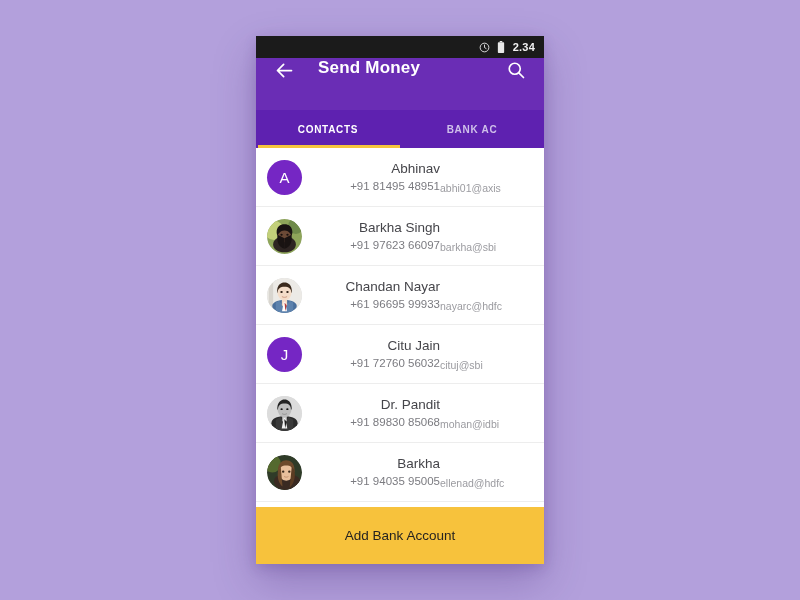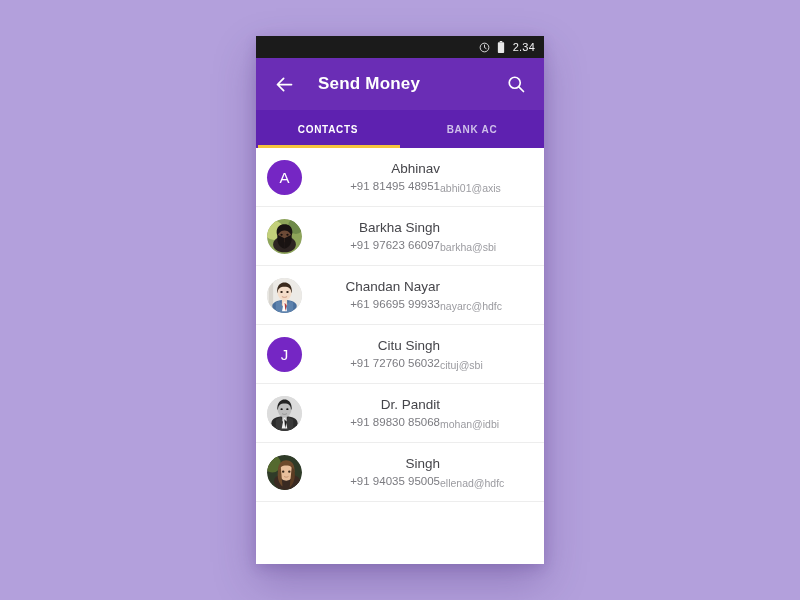--- a/index.html
+++ b/index.html
@@ -39,31 +39,31 @@
     box-sizing: border-box;
   }
   .sb-icon {
     display: inline-flex;
     align-items: center;
     margin-left: 7px;
   }
   .sb-time {
     color: #f2f2f2;
     font-size: 11px;
-    font-weight: normal;
+    font-weight: bold;
     letter-spacing: .2px;
     margin-left: 8px;
   }
 
   
   #appbar {
     height: 52px;
     background: #6a2db5;
     display: flex;
-    align-items: center;
+    align-items: flex-start;
     padding: 0 16px;
     box-sizing: border-box;
   }
   #appbar .title {
     color: #ffffff;
     font-size: 17px;
     font-weight: bold;
     margin-left: 22px;
     flex: 1;
     letter-spacing: .2px;
@@ -301,21 +301,21 @@
         <div class="rphone">+61 96695 99933</div>
       </div>
       <div class="rvpa">nayarc@hdfc</div>
     </div>
 
     <div class="row">
       <div class="avatar initial">
         <span>J</span>
       </div>
       <div class="rowtext">
-        <div class="rname">Citu Singh</div>
+        <div class="rname">Citu Jain</div>
         <div class="rphone">+91 72760 56032</div>
       </div>
       <div class="rvpa">cituj@sbi</div>
     </div>
 
     <div class="row">
       <div class="avatar">
         <svg viewBox="0 0 40 40">
           <defs>
               <clipPath id="c3">
@@ -360,22 +360,25 @@
             <path d="M12.5 17c.4-8 5-11 9.5-11s9.5 3 9.5 11c0 2-.5 3-.8 3-1-6-4-8-8.7-8s-8.2 2-8.7 8c-.3 0-.8-1-.8-3z" fill="#6e4a2c"></path>
             <path d="M12.7 17c-1.4 8 .4 15 5 19l-2-23z" fill="#6e4a2c"></path>
             <path d="M31.3 17c1.6 8-.6 16-5.4 20l2.4-24z" fill="#5b3c23"></path>
             <ellipse cx="18.5" cy="19" rx="1.4" ry="1.2" fill="#3a2a1c"></ellipse>
             <ellipse cx="25.5" cy="19" rx="1.4" ry="1.2" fill="#3a2a1c"></ellipse>
             <path d="M19.5 24.5c1.6 1.1 3.4 1.1 5 0" fill="none" stroke="#c08d6c" stroke-width="1"></path>
           </g>
         </svg>
       </div>
       <div class="rowtext">
-        <div class="rname">Singh</div>
+        <div class="rname">Barkha</div>
         <div class="rphone">+91 94035 95005</div>
       </div>
       <div class="rvpa">ellenad@hdfc</div>
     </div>
 
   </div>
 
+  <div id="cta">
+    <span>Add Bank Account</span>
+  </div>
 
 </div>
 
 </body></html>

